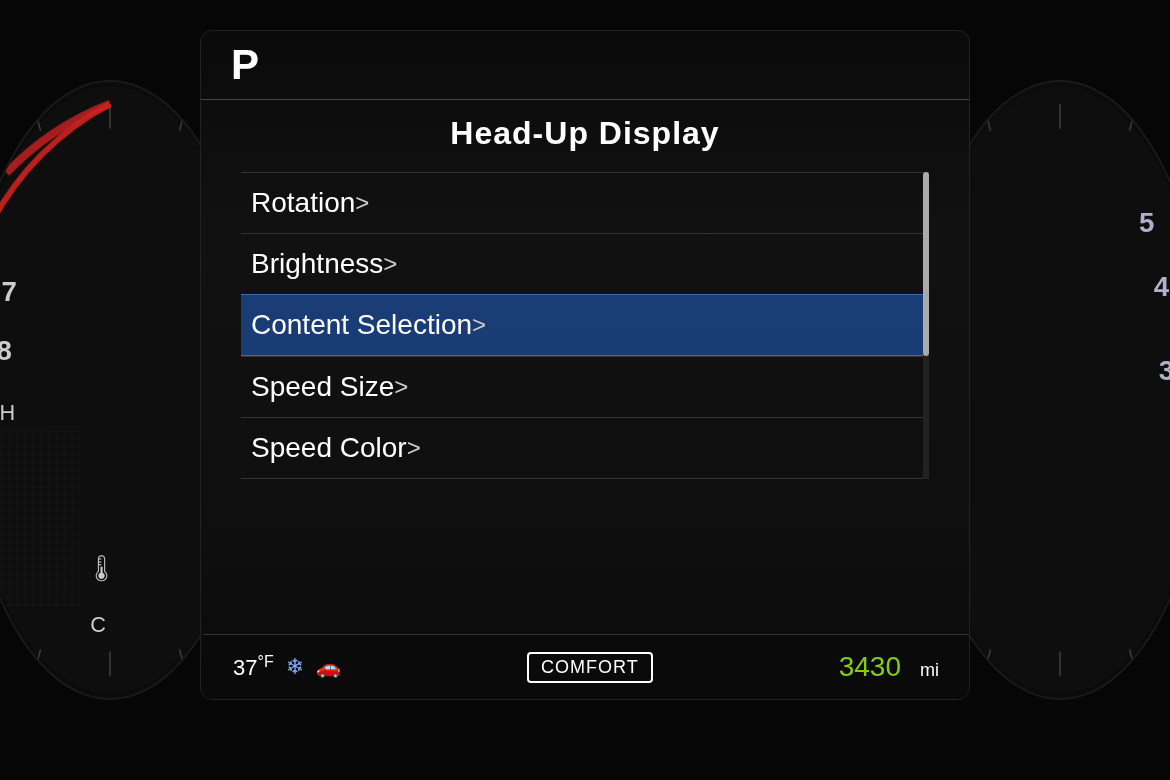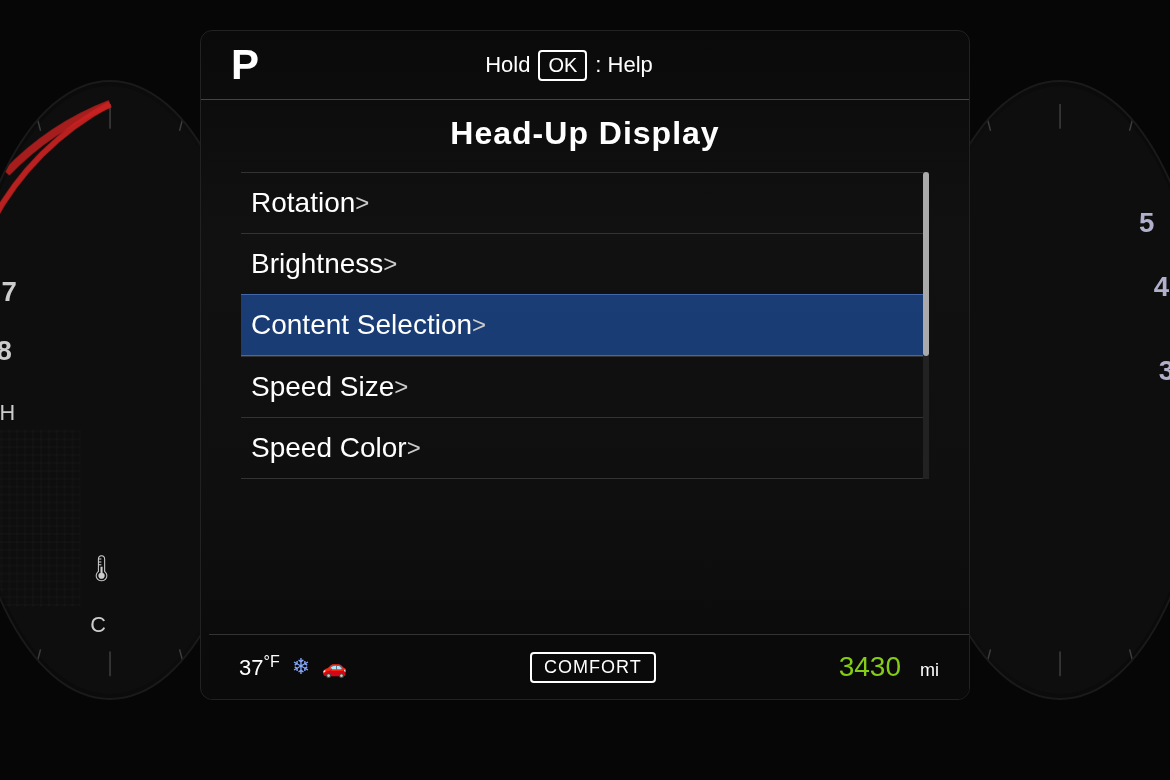--- a/index.html
+++ b/index.html
@@ -121,21 +121,21 @@
       width: 6px;
       height: 60%;
       background: #aaa;
       border-radius: 3px;
     }
 
     
     .status-bar {
       position: absolute;
       bottom: 0;
-      left: 8px;
+      left: 2px;
       right: 0;
       height: 65px;
       background: #0a0a0a;
       border-top: 1px solid #333;
       display: flex;
       align-items: center;
       justify-content: space-between;
       padding: 16px 30px;
     }
 
@@ -314,25 +314,20 @@
       <text x="230" y="150" fill="#b0b0cc" font-size="28" font-family="Arial" font-weight="bold">5</text>
       <text x="245" y="215" fill="#b0b0cc" font-size="28" font-family="Arial" font-weight="bold">4</text>
       <text x="250" y="300" fill="#b0b0cc" font-size="28" font-family="Arial" font-weight="bold">3</text>
     </svg>
   </div>
 
   <div class="center-display">
 
     <div class="header-bar">
       <span class="gear-indicator">P</span>
-      <div style="display:flex;align-items:center;gap:4px;">
-        <span style="font-size:22px;color:#fff;font-family:Arial;">Hold</span>
-        <span class="ok-button">OK</span>
-        <span style="font-size:22px;color:#fff;font-family:Arial;">: Help</span>
-      </div>
       <div style="width:60px;"></div>
     </div>
 
     <div class="menu-area">
       <div class="menu-title">Head-Up Display</div>
 
       <div style="position:relative;">
         <ul class="menu-list">
           <li class="menu-item">
             <span class="menu-item-label">Rotation</span>

